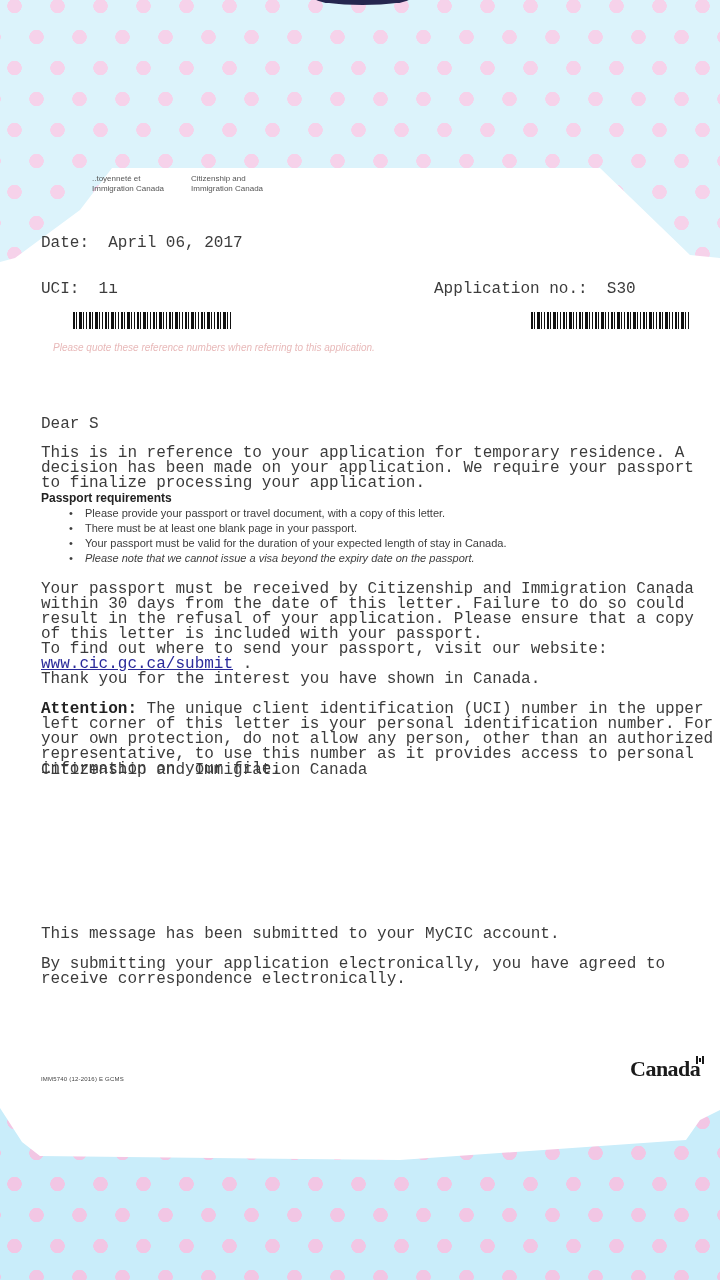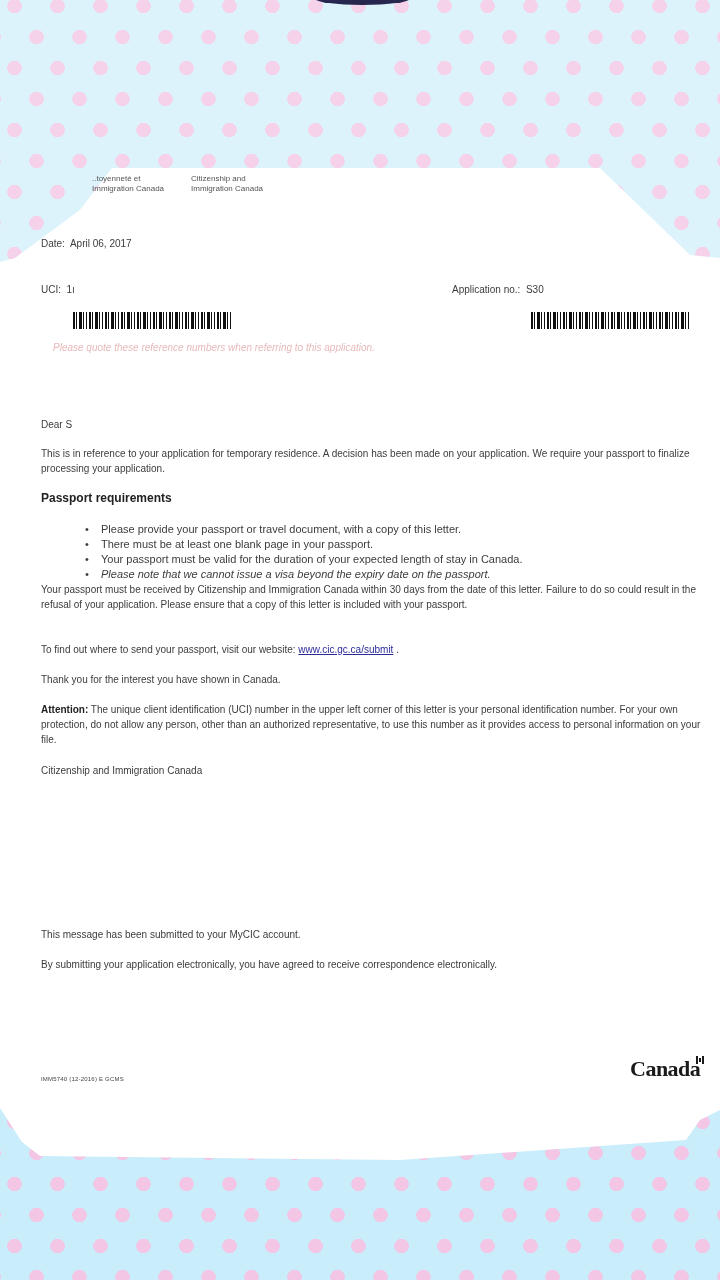--- a/index.html
+++ b/index.html
@@ -31,31 +31,31 @@
     background:#ffffff;
     clip-path: polygon(
       112px 168px, 600px 168px, 600px 168px, 690px 255px, 720px 258px,
       720px 1110px, 700px 1120px, 686px 1140px, 400px 1160px, 40px 1156px,
       22px 1142px, 0px 1108px, 0px 262px, 15px 258px, 80px 210px
     );
   }
   .content { position:absolute; left:0; top:0; width:720px; height:1280px; color:#3a3a3a; }
   .abs { position:absolute; }
   .hdr { font-size:8px; line-height:10px; color:#555; }
-  .t11 { font-size:10px; line-height:15px; color:#3c3c3c; }
+  .t11 { font-size:16px; line-height:15px; color:#3c3c3c;font-family:Liberation Mono, monospace; }
   .barcode {
     height:17px;
     background: repeating-linear-gradient(90deg,
       #111 0 2px, #fff 2px 3px, #111 3px 4px, #fff 4px 6px,
       #111 6px 9px, #fff 9px 10px, #111 10px 11px, #fff 11px 13px,
       #111 13px 14px, #fff 14px 16px);
   }
   .quote-note { font-size:10px; font-style:italic; color:#e8b9b9;margin-left:12px; }
   .section-title { font-size:12px; font-weight:bold; color:#222; }
-  ul.req { list-style:none; margin:16px; padding:0; }
+  ul.req { list-style:none; margin:0; padding:0; }
   ul.req li { position:relative; padding-left:28px; font-size:11px; line-height:15px; color:#3c3c3c; }
   ul.req li::before { content:"•"; position:absolute; left:12px; top:0; }
   ul.req li.italic { font-style:italic; }
   a.link { color:#2a2a9a; text-decoration:underline; }
   .form-code { font-size:6px; letter-spacing:0.2px; color:#444; }
   .canada-wordmark { font-family:"Liberation Serif", serif; font-size:22px; font-weight:bold; color:#1a1a1a; letter-spacing:-0.5px; }
   .flag-mark { display:inline-block; width:8px; height:8px; position:relative; top:-12px; margin-left:-4px;
     background: linear-gradient(90deg, #1a1a1a 0 2px, #fff 2px 6px, #1a1a1a 6px 8px); }
   .flag-mark::after { content:""; position:absolute; left:3px; top:2px; width:2px; height:4px; background:#1a1a1a; }
   b { color:#222; }
@@ -82,21 +82,21 @@
     <span>Date:</span>&nbsp;
     <span>April 06, 2017</span>
   </div>
 
   <div class="abs t11" style="left:41px; top:282px;">
     <span>UCI:</span>&nbsp;
     <span>1ı</span>
   </div>
   <div class="abs barcode" style="left:73px; top:312px; width:160px;"></div>
 
-  <div class="abs t11" style="left:434px; top:282px;margin-left:18px;">
+  <div class="abs t11" style="left:434px; top:282px;">
     <span>Application no.:</span>&nbsp;
     <span>S30</span>
   </div>
   <div class="abs barcode" style="left:531px; top:312px; width:158px;"></div>
 
   <div class="abs quote-note" style="left:41px; top:342px;">Please quote these reference numbers when referring to this application.</div>
 
   <div class="abs t11" style="left:41px; top:417px;">Dear  S</div>
 
   <div class="abs t11" style="left:41px; top:446px; width:665px;">This is in reference to your application for temporary residence.  A decision has been made on your application.  We require your passport to finalize processing your application.</div>

